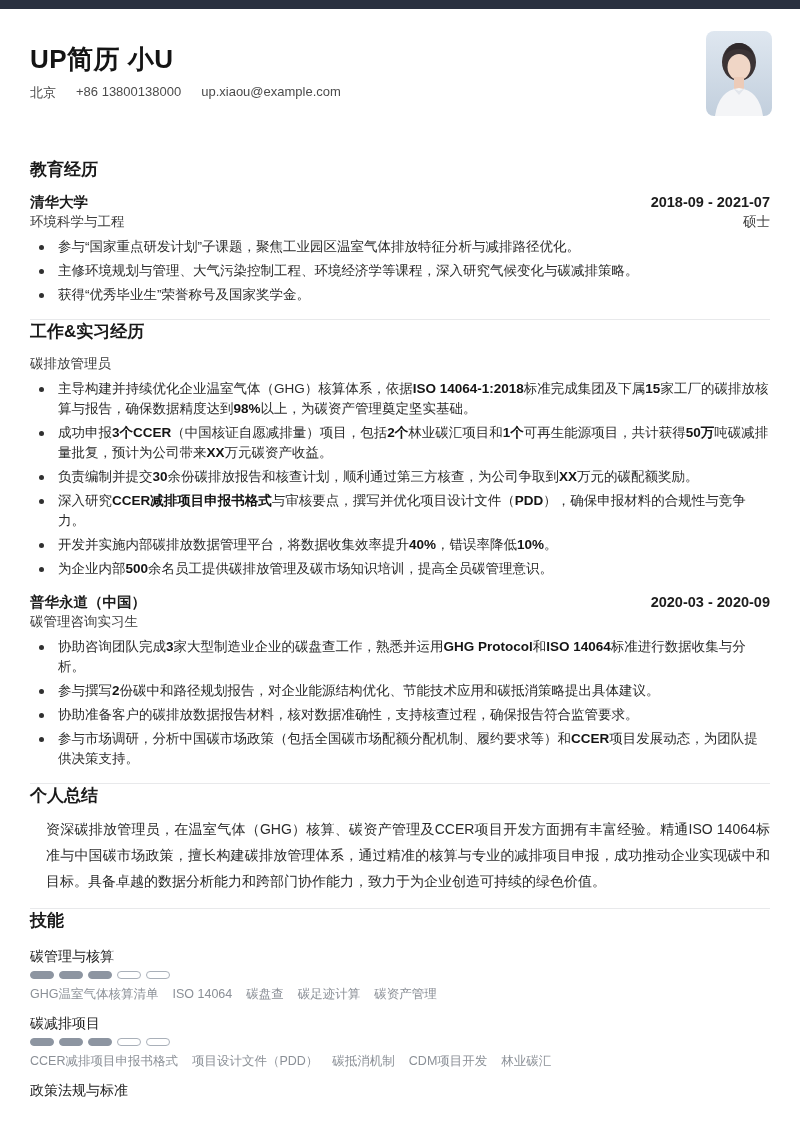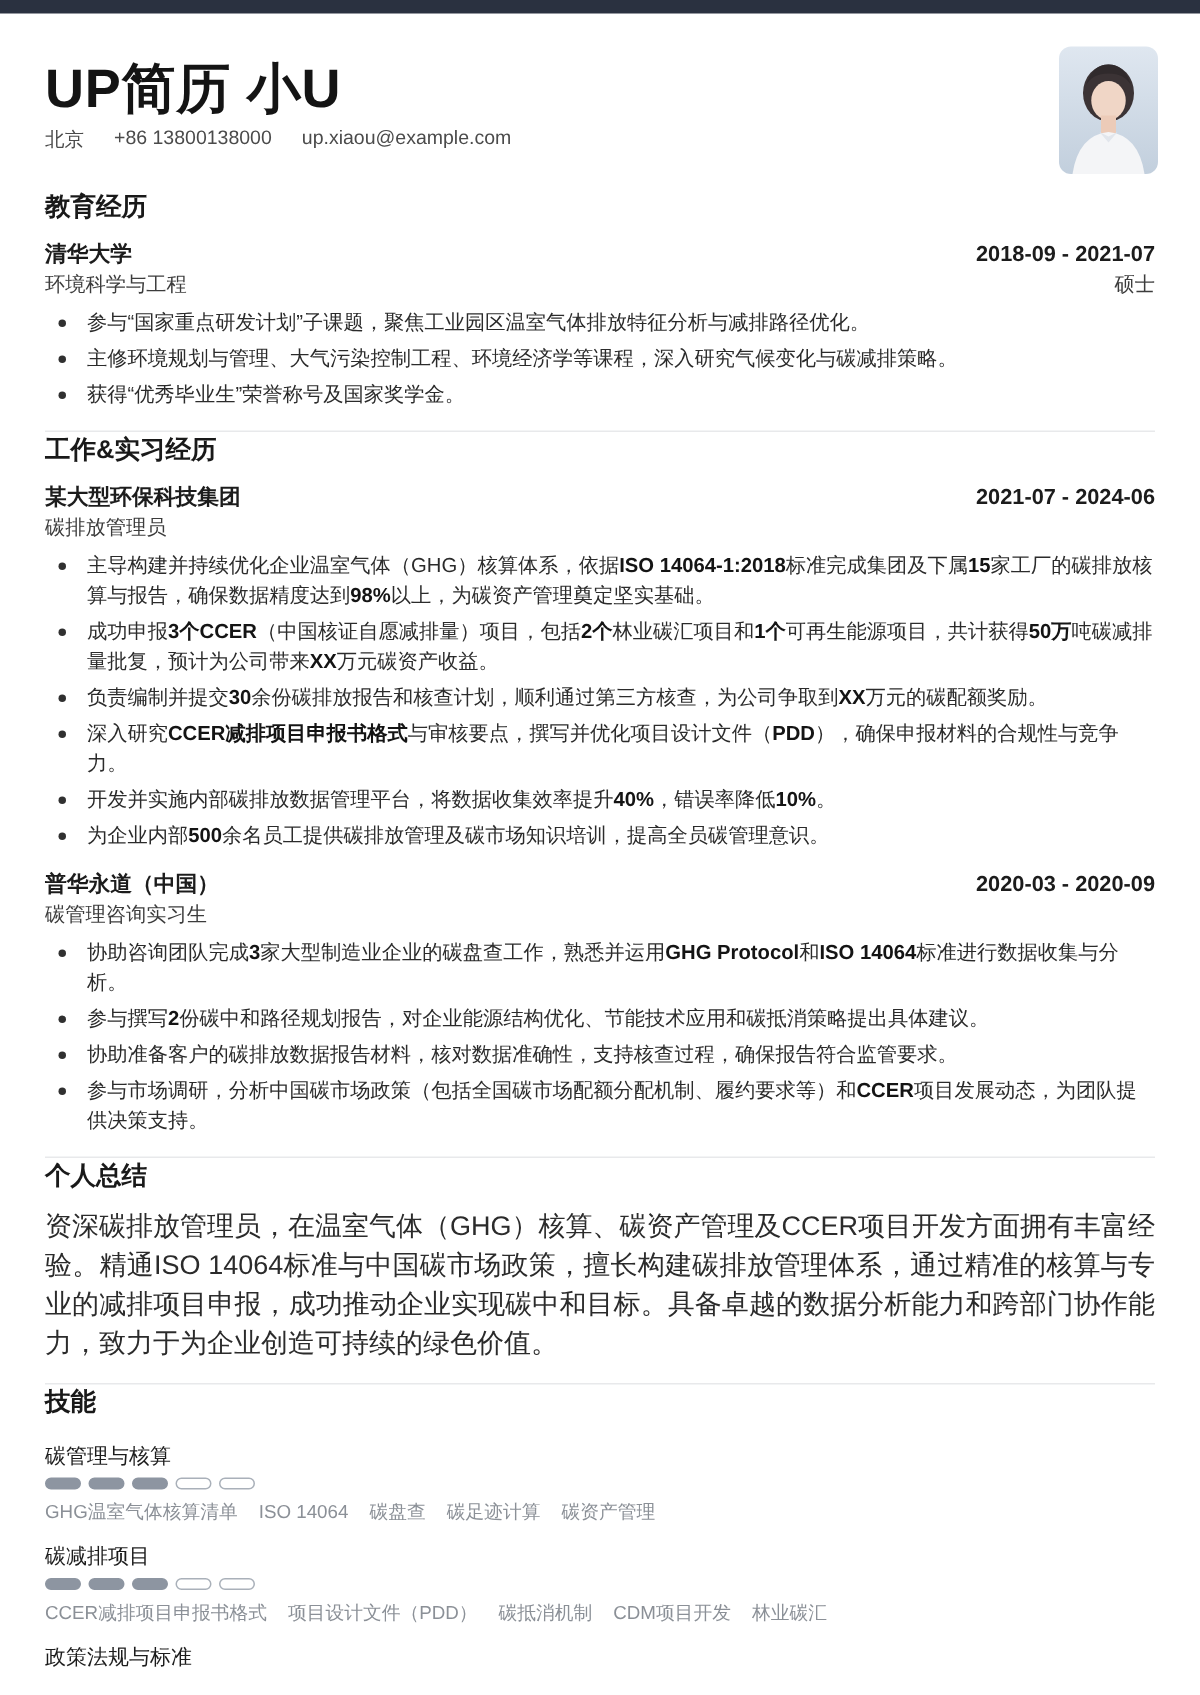--- a/index.html
+++ b/index.html
@@ -6,45 +6,45 @@
   body{
     width:800px;height:1130px;overflow:hidden;background:#ffffff;
     font-family:"Liberation Sans","DejaVu Sans",sans-serif;
     -webkit-font-smoothing:antialiased;color:#2b2b2b;
   }
   .topbar{height:9px;background:#2A3140;}
   .page{padding:0 30px;position:relative;}
 
   
   header{padding-top:34px;position:relative;}
-  .name{font-size:36px;line-height:32px;font-weight:700;color:#141414;margin:0;letter-spacing:.5px;}
+  .name{font-size:26px;line-height:32px;font-weight:700;color:#141414;margin:0;letter-spacing:.5px;}
   .contact{display:flex;gap:20px;margin-top:9px;font-size:13px;color:#4b4b4b;}
   .photo{
     position:absolute;top:22px;right:-2px;width:66px;height:85px;border-radius:8px;overflow:hidden;
     background:linear-gradient(180deg,#dfe7f0 0%,#c2cfdd 100%);
   }
   .photo svg{display:block;width:100%;height:100%;}
 
   
-  section{margin-top:24px;}
+  section{margin-top:56px;}
   section.ruled{border-top:1px solid #E8E9EB;margin-top:14px;}
   h2{font-size:17px;line-height:24px;font-weight:700;color:#191919;margin:0;}
   .entry{margin-top:10px;}
   .entry + .entry{margin-top:13px;}
   .row{display:flex;justify-content:space-between;align-items:baseline;}
   .org{font-size:14.5px;font-weight:700;color:#1c1c1c;line-height:20px;}
   .date{font-size:14.5px;font-weight:700;color:#1c1c1c;line-height:20px;}
   .sub{font-size:13.5px;color:#3c3c3c;line-height:19px;}
 
   ul{margin:6px 0 0 0;padding:0 0 0 28px;list-style:none;}
   li{position:relative;font-size:13.5px;line-height:20px;color:#2b2b2b;margin-bottom:4px;}
   li::before{content:'';position:absolute;left:-19px;top:7.5px;width:5px;height:5px;border-radius:50%;background:#303030;}
   li b{font-weight:700;color:#141414;}
 
-  .summary-text{margin:8px 0 0 0;font-size:18px;line-height:26px;color:#2b2b2b;text-align:justify;}
+  .summary-text{margin:8px 0 0 16px;font-size:14px;line-height:26px;color:#2b2b2b;text-align:justify;}
 
   
   .skill-group{margin-top:14px;}
   .skill-group + .skill-group{margin-top:11px;}
   .skill-name{font-size:14px;font-weight:400;color:#1c1c1c;line-height:19px;}
   .skill-bar{margin-top:5px;display:flex;gap:5px;height:8px;}
   .seg{width:24px;height:8px;border-radius:4px;border:1.5px solid #A9B0B9;background:#fff;box-sizing:border-box;}
   .seg.fill{background:#8D95A1;border-color:#8D95A1;}
   .skill-keywords{margin-top:7px;font-size:12.5px;color:#8B9097;line-height:17px;}
   .skill-keywords .kw{margin-right:14px;}
@@ -91,24 +91,20 @@
         <li><span>主修环境规划与管理、大气污染控制工程、环境经济学等课程，深入研究气候变化与碳减排策略。</span></li>
         <li><span>获得“优秀毕业生”荣誉称号及国家奖学金。</span></li>
       </ul>
     </div>
   </section>
 
   <section class="ruled">
     <h2>工作&amp;实习经历</h2>
 
     <div class="entry">
-      <div class="row">
-        <span class="org">某大型环保科技集团</span>
-        <span class="date">2021-07 - 2024-06</span>
-      </div>
       <div class="row sub">
         <span>碳排放管理员</span>
       </div>
       <ul>
         <li><span>主导构建并持续优化企业温室气体（GHG）核算体系，依据</span><b>ISO 14064-1:2018</b><span>标准完成集团及下属</span><b>15</b><span>家工厂的碳排放核算与报告，确保数据精度达到</span><b>98%</b><span>以上，为碳资产管理奠定坚实基础。</span></li>
         <li><span>成功申报</span><b>3个CCER</b><span>（中国核证自愿减排量）项目，包括</span><b>2个</b><span>林业碳汇项目和</span><b>1个</b><span>可再生能源项目，共计获得</span><b>50万</b><span>吨碳减排量批复，预计为公司带来</span><b>XX</b><span>万元碳资产收益。</span></li>
         <li><span>负责编制并提交</span><b>30</b><span>余份碳排放报告和核查计划，顺利通过第三方核查，为公司争取到</span><b>XX</b><span>万元的碳配额奖励。</span></li>
         <li><span>深入研究</span><b>CCER减排项目申报书格式</b><span>与审核要点，撰写并优化项目设计文件（</span><b>PDD</b><span>），确保申报材料的合规性与竞争力。</span></li>
         <li><span>开发并实施内部碳排放数据管理平台，将数据收集效率提升</span><b>40%</b><span>，错误率降低</span><b>10%</b><span>。</span></li>
         <li><span>为企业内部</span><b>500</b><span>余名员工提供碳排放管理及碳市场知识培训，提高全员碳管理意识。</span></li>

